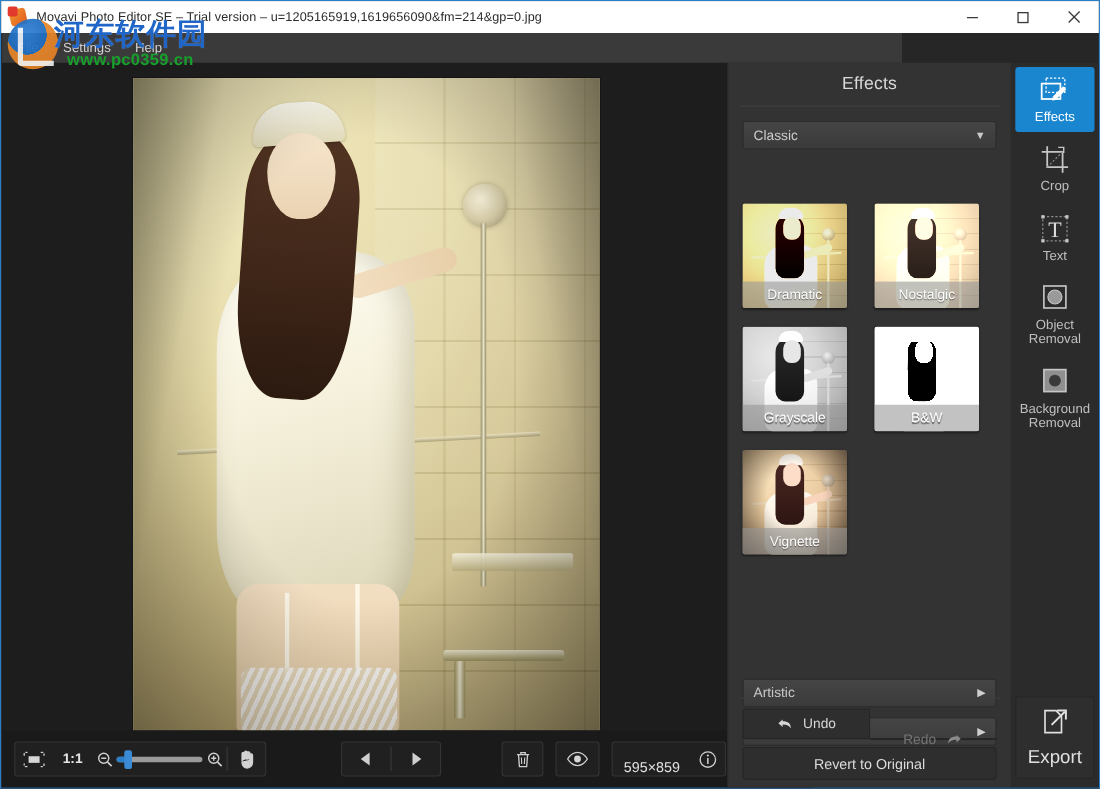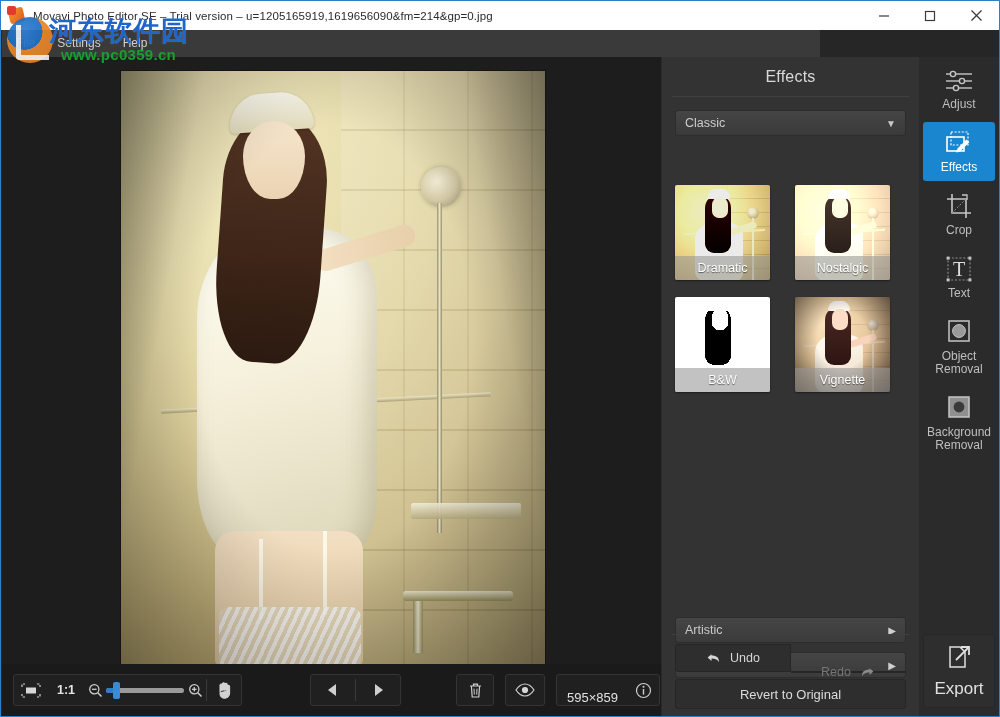--- a/index.html
+++ b/index.html
@@ -563,20 +563,35 @@
             <div class="m-pipe"></div>
             <div class="m-body"></div>
             <div class="m-arm"></div>
             <div class="m-hair"></div>
             <div class="m-cap"></div>
             <div class="m-face"></div>
           </div>
         <div class="cap">Nostalgic</div>
       </div>
       <div class="thumb">
+        <div class="ti mini fx-gray">
+            <div class="m-bg"></div>
+            <div class="m-tile"></div>
+            <div class="m-rail"></div>
+            <div class="m-head"></div>
+            <div class="m-pipe"></div>
+            <div class="m-body"></div>
+            <div class="m-arm"></div>
+            <div class="m-hair"></div>
+            <div class="m-cap"></div>
+            <div class="m-face"></div>
+          </div>
+        <div class="cap">Grayscale</div>
+      </div>
+      <div class="thumb">
         <div class="ti mini fx-bw">
             <div class="m-bg"></div>
             <div class="m-tile"></div>
             <div class="m-rail"></div>
             <div class="m-head"></div>
             <div class="m-pipe"></div>
             <div class="m-body"></div>
             <div class="m-arm"></div>
             <div class="m-hair"></div>
             <div class="m-cap"></div>
@@ -629,33 +644,20 @@
         </div>
       </div>
       <div id="revert-btn">
         <span>Revert to Original</span>
       </div>
     </div>
   </div>
 
   <div id="tool-rail">
 
-    <div class="tool">
-      <span>
-        <svg width="30" height="24" viewBox="0 0 30 24">
-          <line x1="2" y1="5" x2="28" y2="5" stroke="#c6c6c6" stroke-width="1.4"></line>
-          <circle cx="9" cy="5" r="2.6" fill="#2b2b2b" stroke="#c6c6c6" stroke-width="1.4"></circle>
-          <line x1="2" y1="12" x2="28" y2="12" stroke="#c6c6c6" stroke-width="1.4"></line>
-          <circle cx="18" cy="12" r="2.6" fill="#2b2b2b" stroke="#c6c6c6" stroke-width="1.4"></circle>
-          <line x1="2" y1="19" x2="28" y2="19" stroke="#c6c6c6" stroke-width="1.4"></line>
-          <circle cx="12" cy="19" r="2.6" fill="#2b2b2b" stroke="#c6c6c6" stroke-width="1.4"></circle>
-        </svg>
-      </span>
-      <span class="tl">Adjust</span>
-    </div>
 
     <div class="tool active">
       <span>
         <svg width="28" height="26" viewBox="0 0 28 26">
           <rect x="6" y="2" width="17" height="13" fill="none" stroke="#ffffff" stroke-width="1.2" stroke-dasharray="2 1.6"></rect>
           <rect x="2" y="7" width="17" height="14" fill="none" stroke="#ffffff" stroke-width="1.6"></rect>
           <path d="M12 19l9.5-9.5 2.8 2.8L14.8 21.8z" fill="#ffffff"></path>
           <path d="M11.4 22.4l.6-3.4 2.8 2.8z" fill="#ffffff"></path>
         </svg>
       </span>

